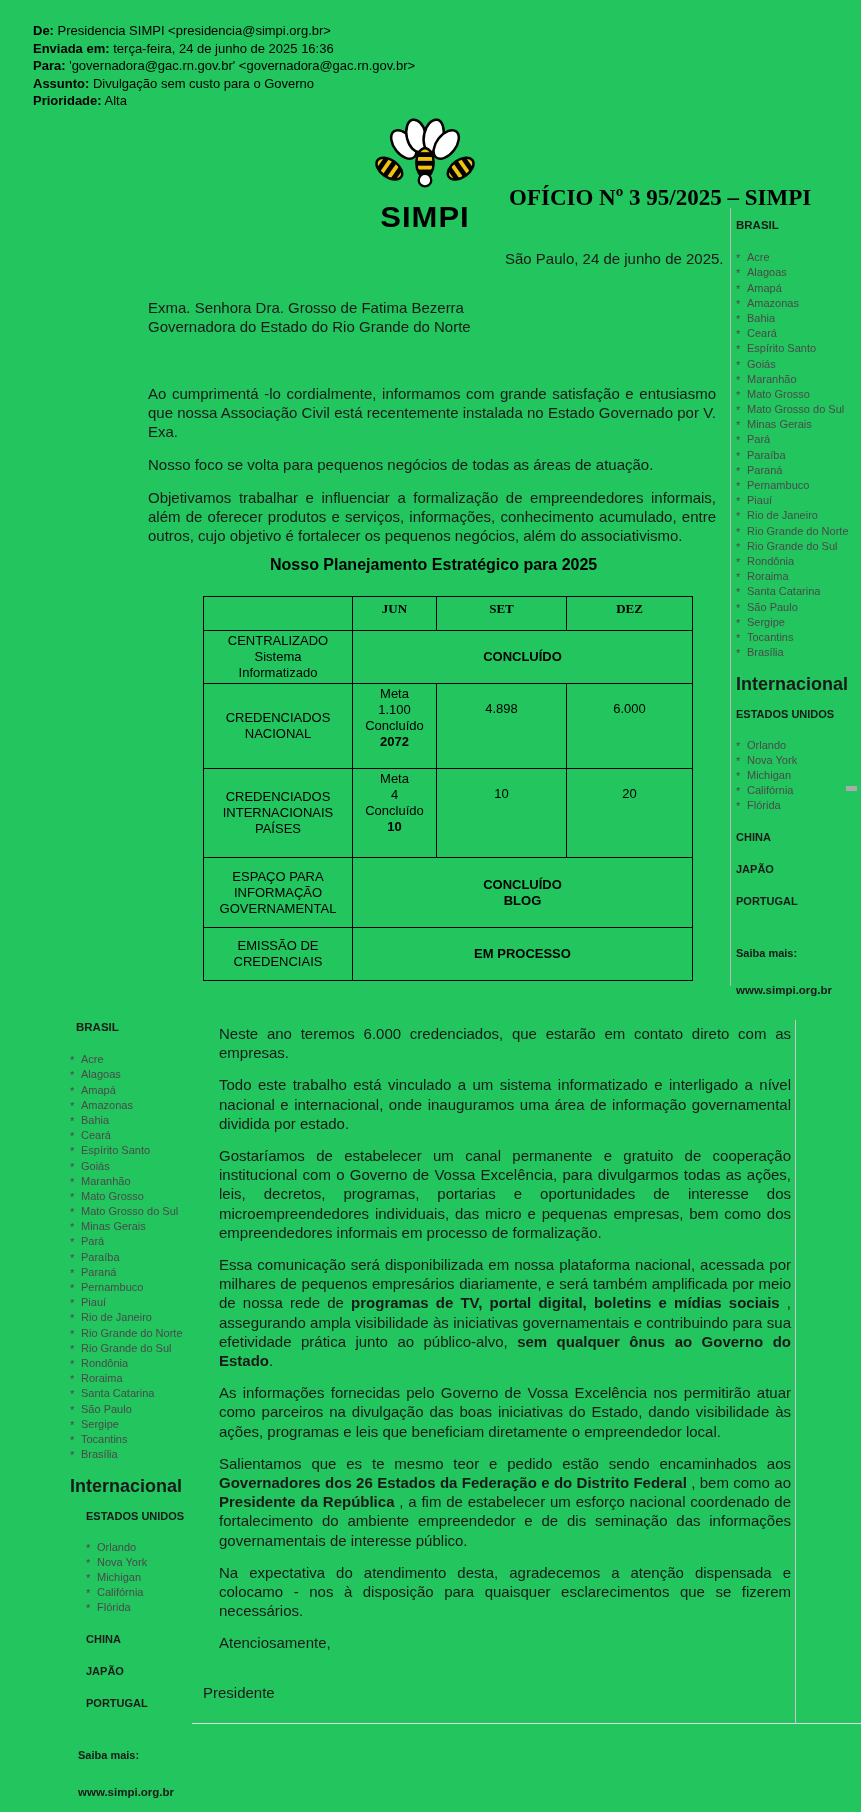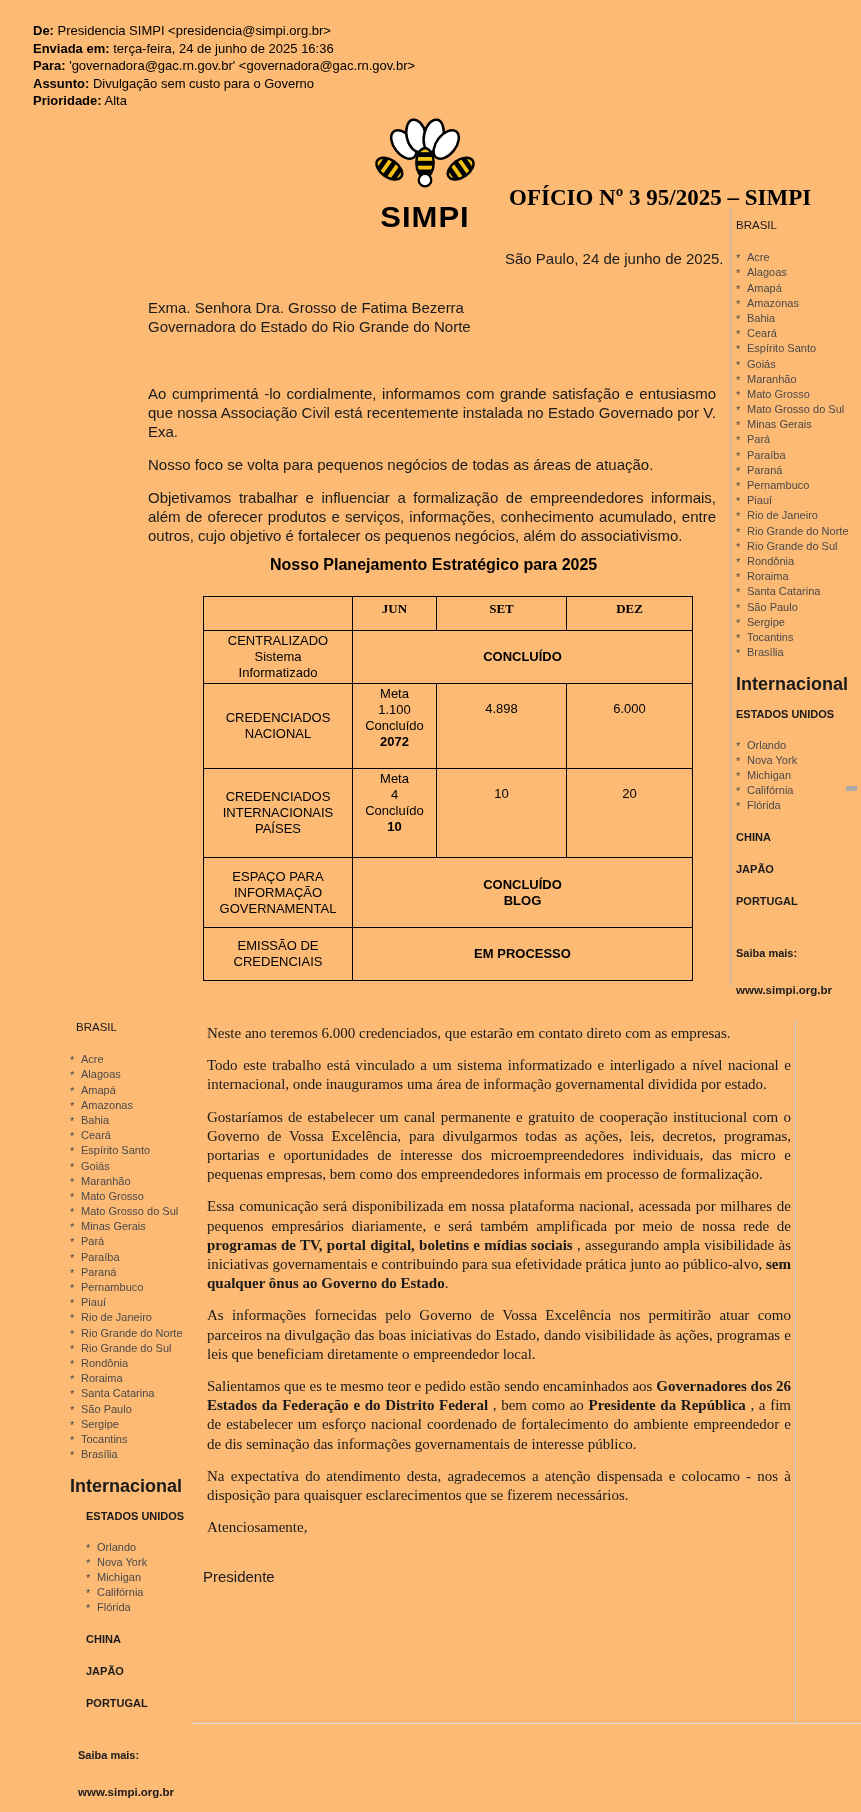--- a/index.html
+++ b/index.html
@@ -1,18 +1,18 @@
 <!DOCTYPE html>
 <html><head>
 <meta charset="utf-8">
 <style>
   * { margin:0; padding:0; box-sizing:border-box; }
   html,body { background:#fff; }
   body { font-family:"Liberation Sans", sans-serif; color:#111; }
-  #page { position:relative; width:861px; height:1812px; background:#fdba74; overflow:hidden; }
+  #page { position:relative; width:861px; height:1812px; background:#22c55e; overflow:hidden; }
 
   
   .email-header { position:absolute; left:33px; top:22px; font-size:13px; line-height:17.5px; color:#000; }
   .eh-line b { font-weight:bold; }
 
   
   .logo { position:absolute; left:368px; top:114px; width:114px; text-align:center; }
   .logo-word { font-size:31px; font-weight:bold; letter-spacing:1px; color:#000; transform:scaleY(.95); margin-top:-4px; }
 
   
@@ -29,40 +29,40 @@
   .plan-table { position:absolute; left:203px; top:596px; border-collapse:collapse; table-layout:fixed; }
   .plan-table td { border:1.5px solid #000; font-size:13px; line-height:16px; text-align:center; vertical-align:middle; color:#000; padding:2px; }
   .plan-table .hdr { font-weight:bold; vertical-align:top; padding-top:4px;font-family:Liberation Serif, serif; }
   .plan-table .pre { white-space:pre-line; }
   .plan-table .bold { font-weight:bold; }
   .plan-table .vtop { vertical-align:top; }
   .plan-table .num { vertical-align:top; padding-top:17px; }
 
   
   .sb { font-size:11px; color:#4a4a4a; line-height:15.2px; }
-  .sb .sb-title { font-weight:normal; font-size:11.5px; color:#1a1a1a; margin-bottom:17px; }
+  .sb .sb-title { font-weight:bold; font-size:11.5px; color:#1a1a1a; margin-bottom:17px; }
   .sb .sb-item { position:relative; padding-left:11px; height:15.2px; white-space:nowrap; }
   .sb .sb-item::before { content:"*"; position:absolute; left:0; top:1px; font-size:11px; }
   .sb .sb-sub { font-weight:bold; font-size:18px; color:#1a1a1a; margin-top:17px; }
   .sb .sb-country { font-weight:bold; font-size:11px; color:#1a1a1a; }
   .sb .sb-more { font-weight:bold; font-size:11px; color:#1a1a1a; }
   .sb .sb-site { font-weight:bold; font-size:11.5px; color:#1a1a1a; margin-top:22px; }
 
   .sidebar1 { position:absolute; left:736px; top:218px; width:122px; }
   .sb1-rule { position:absolute; left:730px; top:208px; width:1px; height:778px; background:#b9b9b9; }
   .gray-dash { position:absolute; left:846px; top:786px; width:11px; height:5px; background:#ababab; }
 
   .sidebar2 { position:absolute; left:70px; top:1020px; width:140px; }
   .sidebar2 .indent { margin-left:16px; }
   .pg2-rule-v { position:absolute; left:795px; top:1020px; width:1px; height:703px; background:#c8c8c8; }
   .pg2-rule-h { position:absolute; left:192px; top:1723px; width:669px; height:1px; background:#dcdcdc; }
 
   
   .body2 { position:absolute; left:203px; top:1024px; width:588px; font-size:15px; line-height:19.2px; text-align:justify; color:#1a1a1a; }
-  .body2 p { margin:0 0 13px 4px;font-family:Liberation Serif, serif; }
+  .body2 p { margin:0 0 13px 16px; }
   .body2 .b { font-weight:bold; }
   .closing { margin-top:12px; }
   .signature { margin-top:30px; }
   .sig-name { font-weight:bold; font-size:16px; }
 </style>
 </head>
 <body>
 
 <div id="page">
 

